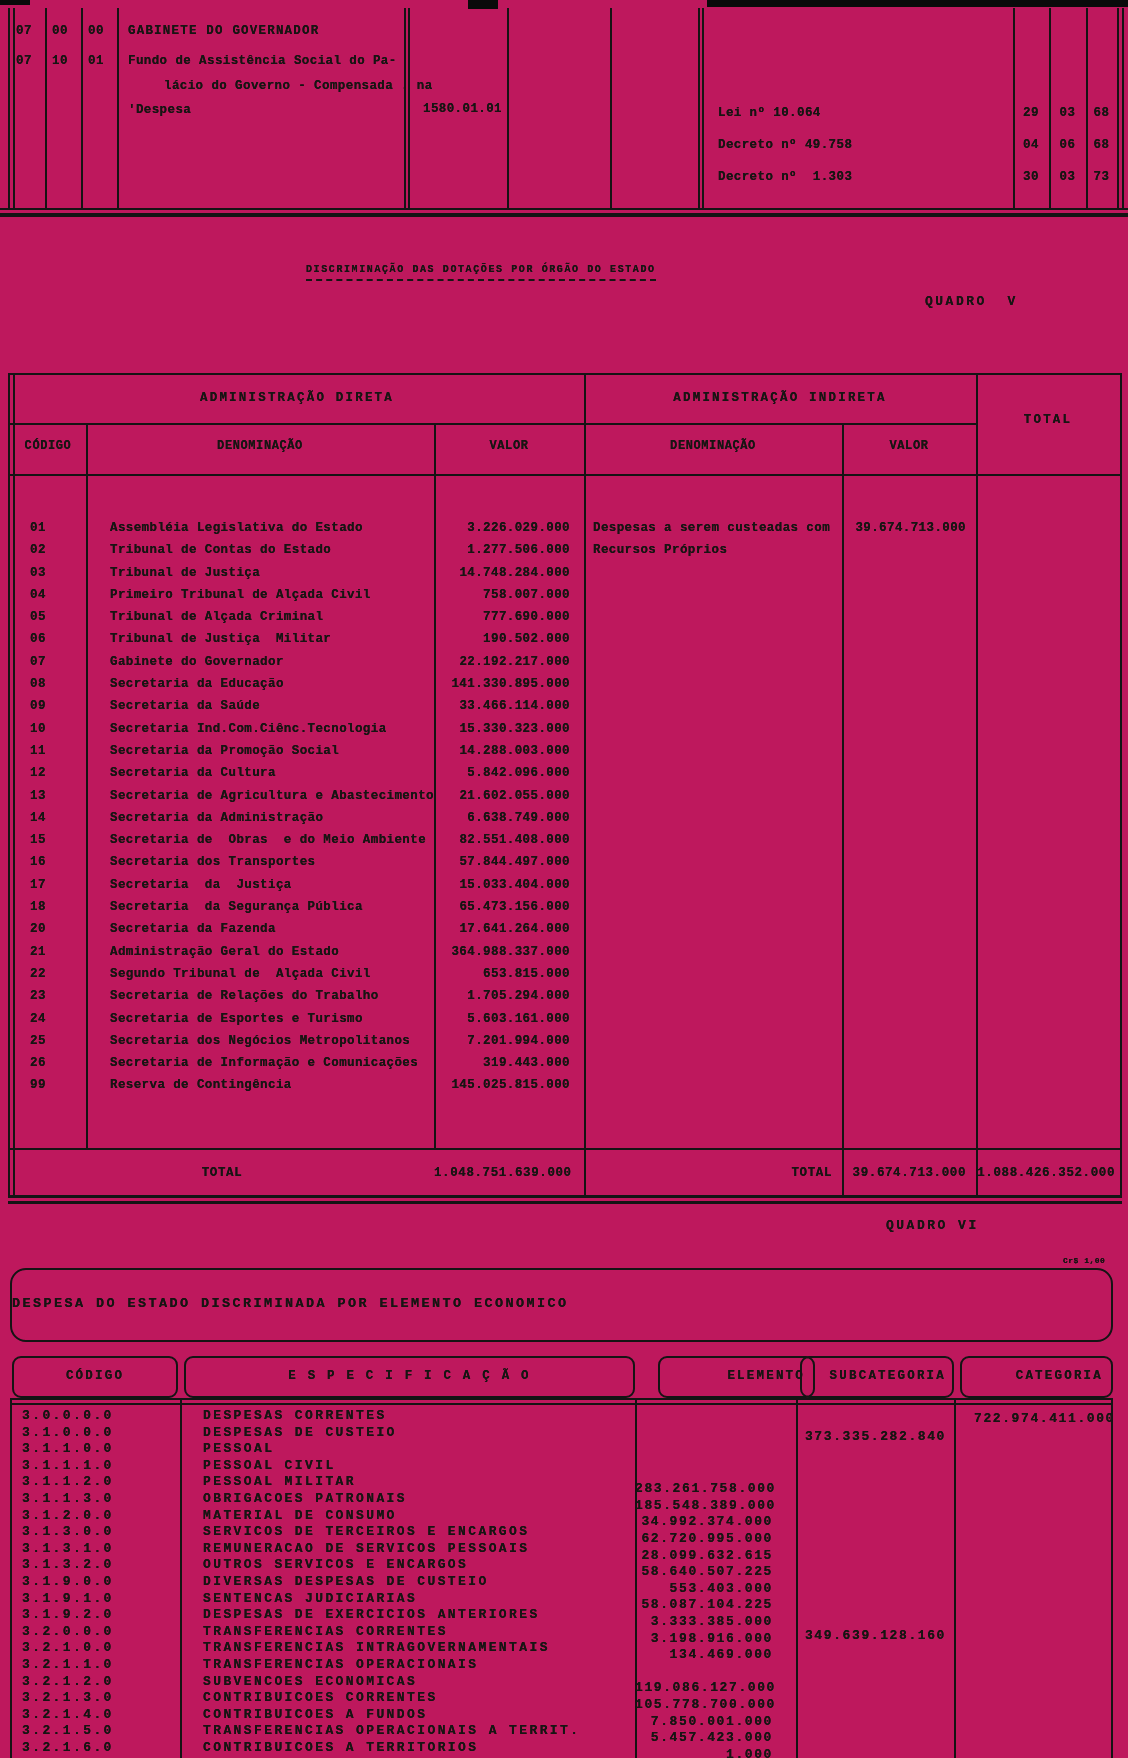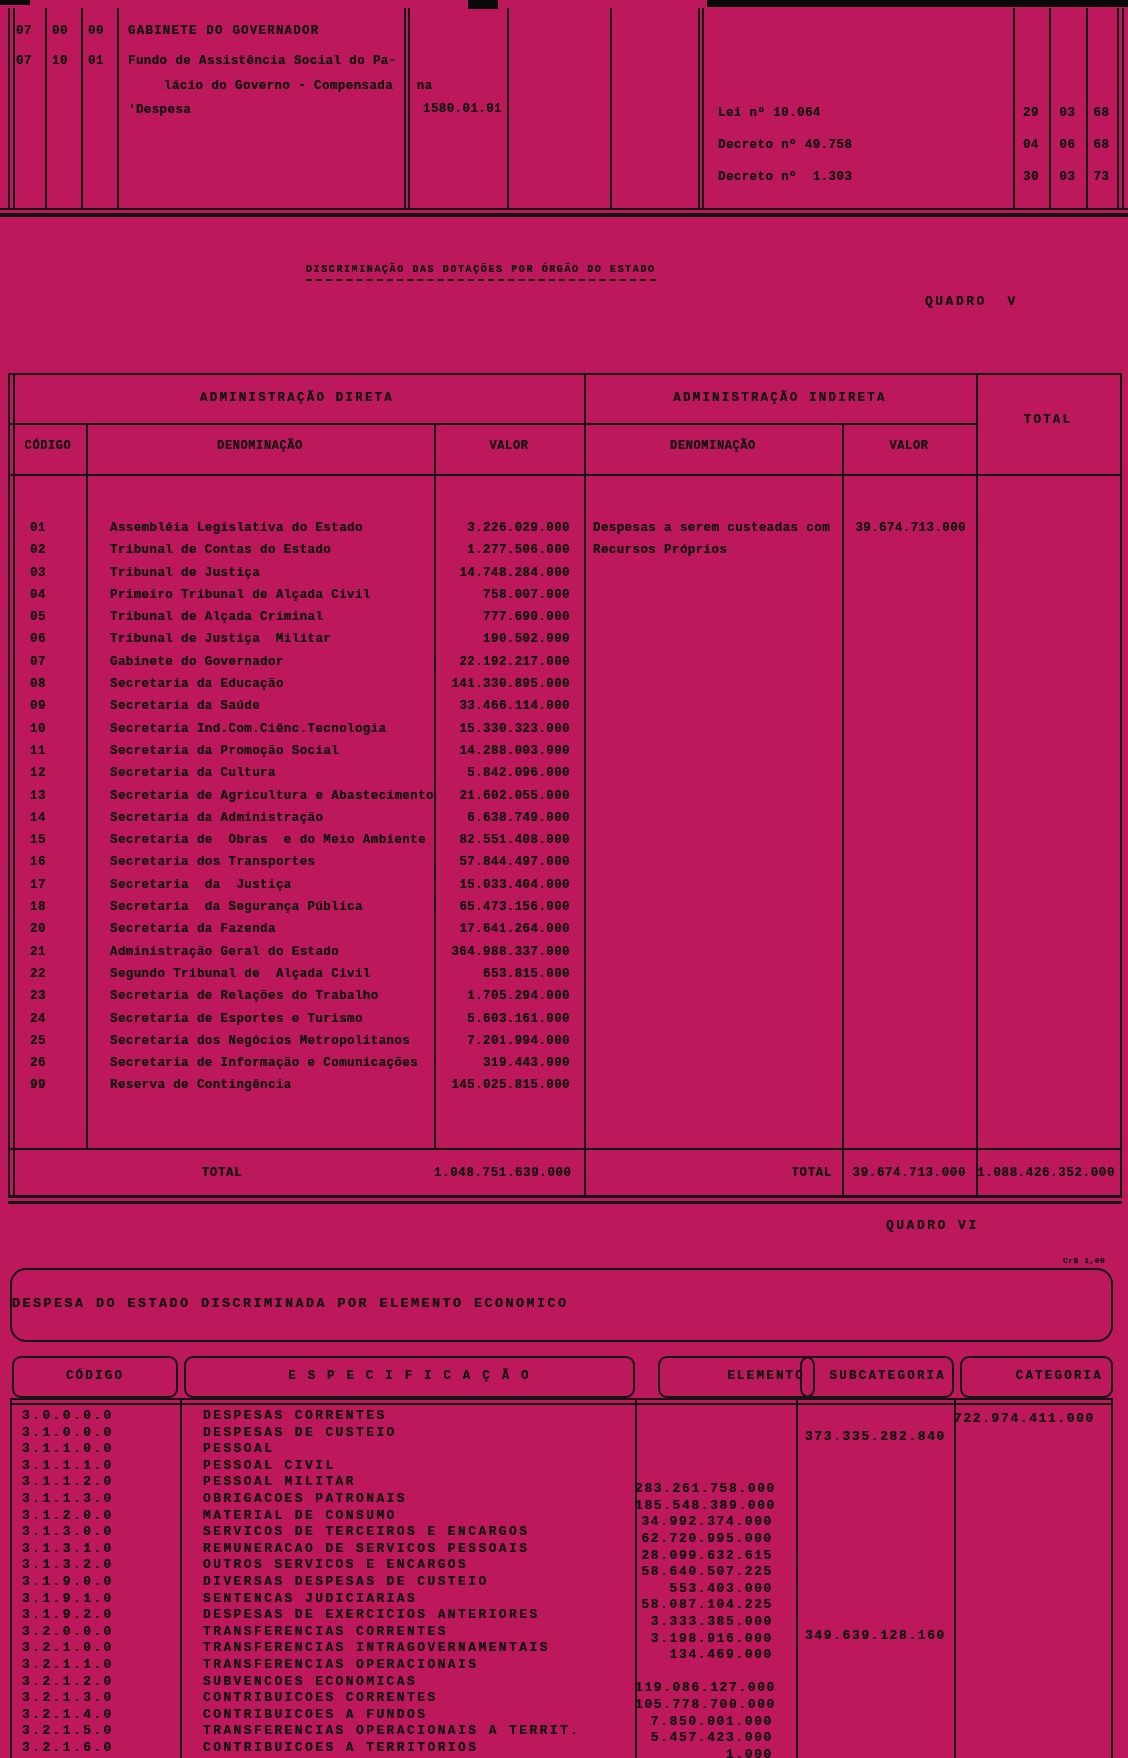--- a/index.html
+++ b/index.html
@@ -45,21 +45,21 @@
   .q6hcell span{position:absolute;left:0;right:0;top:11px;white-space:pre;}
   .q6body{position:absolute;left:10px;top:1398px;width:1099px;height:360px;
           border-left:2px solid #141414;border-right:2px solid #141414;border-top:2px solid #141414;}
   .q6body:before{content:"";position:absolute;left:0;right:0;top:3px;height:2px;background:#141414;}
   .q6rows{position:absolute;left:0;top:8px;right:0;}
   .q6row{display:grid;grid-template-columns:168px 455px 161px 158px 1fr;height:16.6px;line-height:16.6px;font-size:13px;}
   .q6row .code{padding-left:10px;letter-spacing:2.4px;}
   .q6row .spec{padding-left:23px;letter-spacing:2.4px;white-space:pre;}
   .q6row .elem{text-align:right;padding-right:23px;letter-spacing:1.6px;margin-top:40px;}
   .q6row .sub{text-align:right;padding-right:8px;letter-spacing:1.6px;transform:translateY(4px);}
-  .q6row .cat{text-align:left;padding-right:7px;letter-spacing:1.6px;transform:translateY(3px);}
+  .q6row .cat{text-align:left;padding-right:7px;letter-spacing:1.6px;transform:translateY(3px);margin-left:20px;}
 </style>
 </head>
 <body>
 
 <div class="page">
 
   <div class="bar" style="left:0;top:0;width:30px;height:5px;"></div>
   <div class="bar" style="left:468px;top:0;width:30px;height:9px;"></div>
   <div class="bar" style="left:707px;top:0;width:421px;height:7px;"></div>
 

